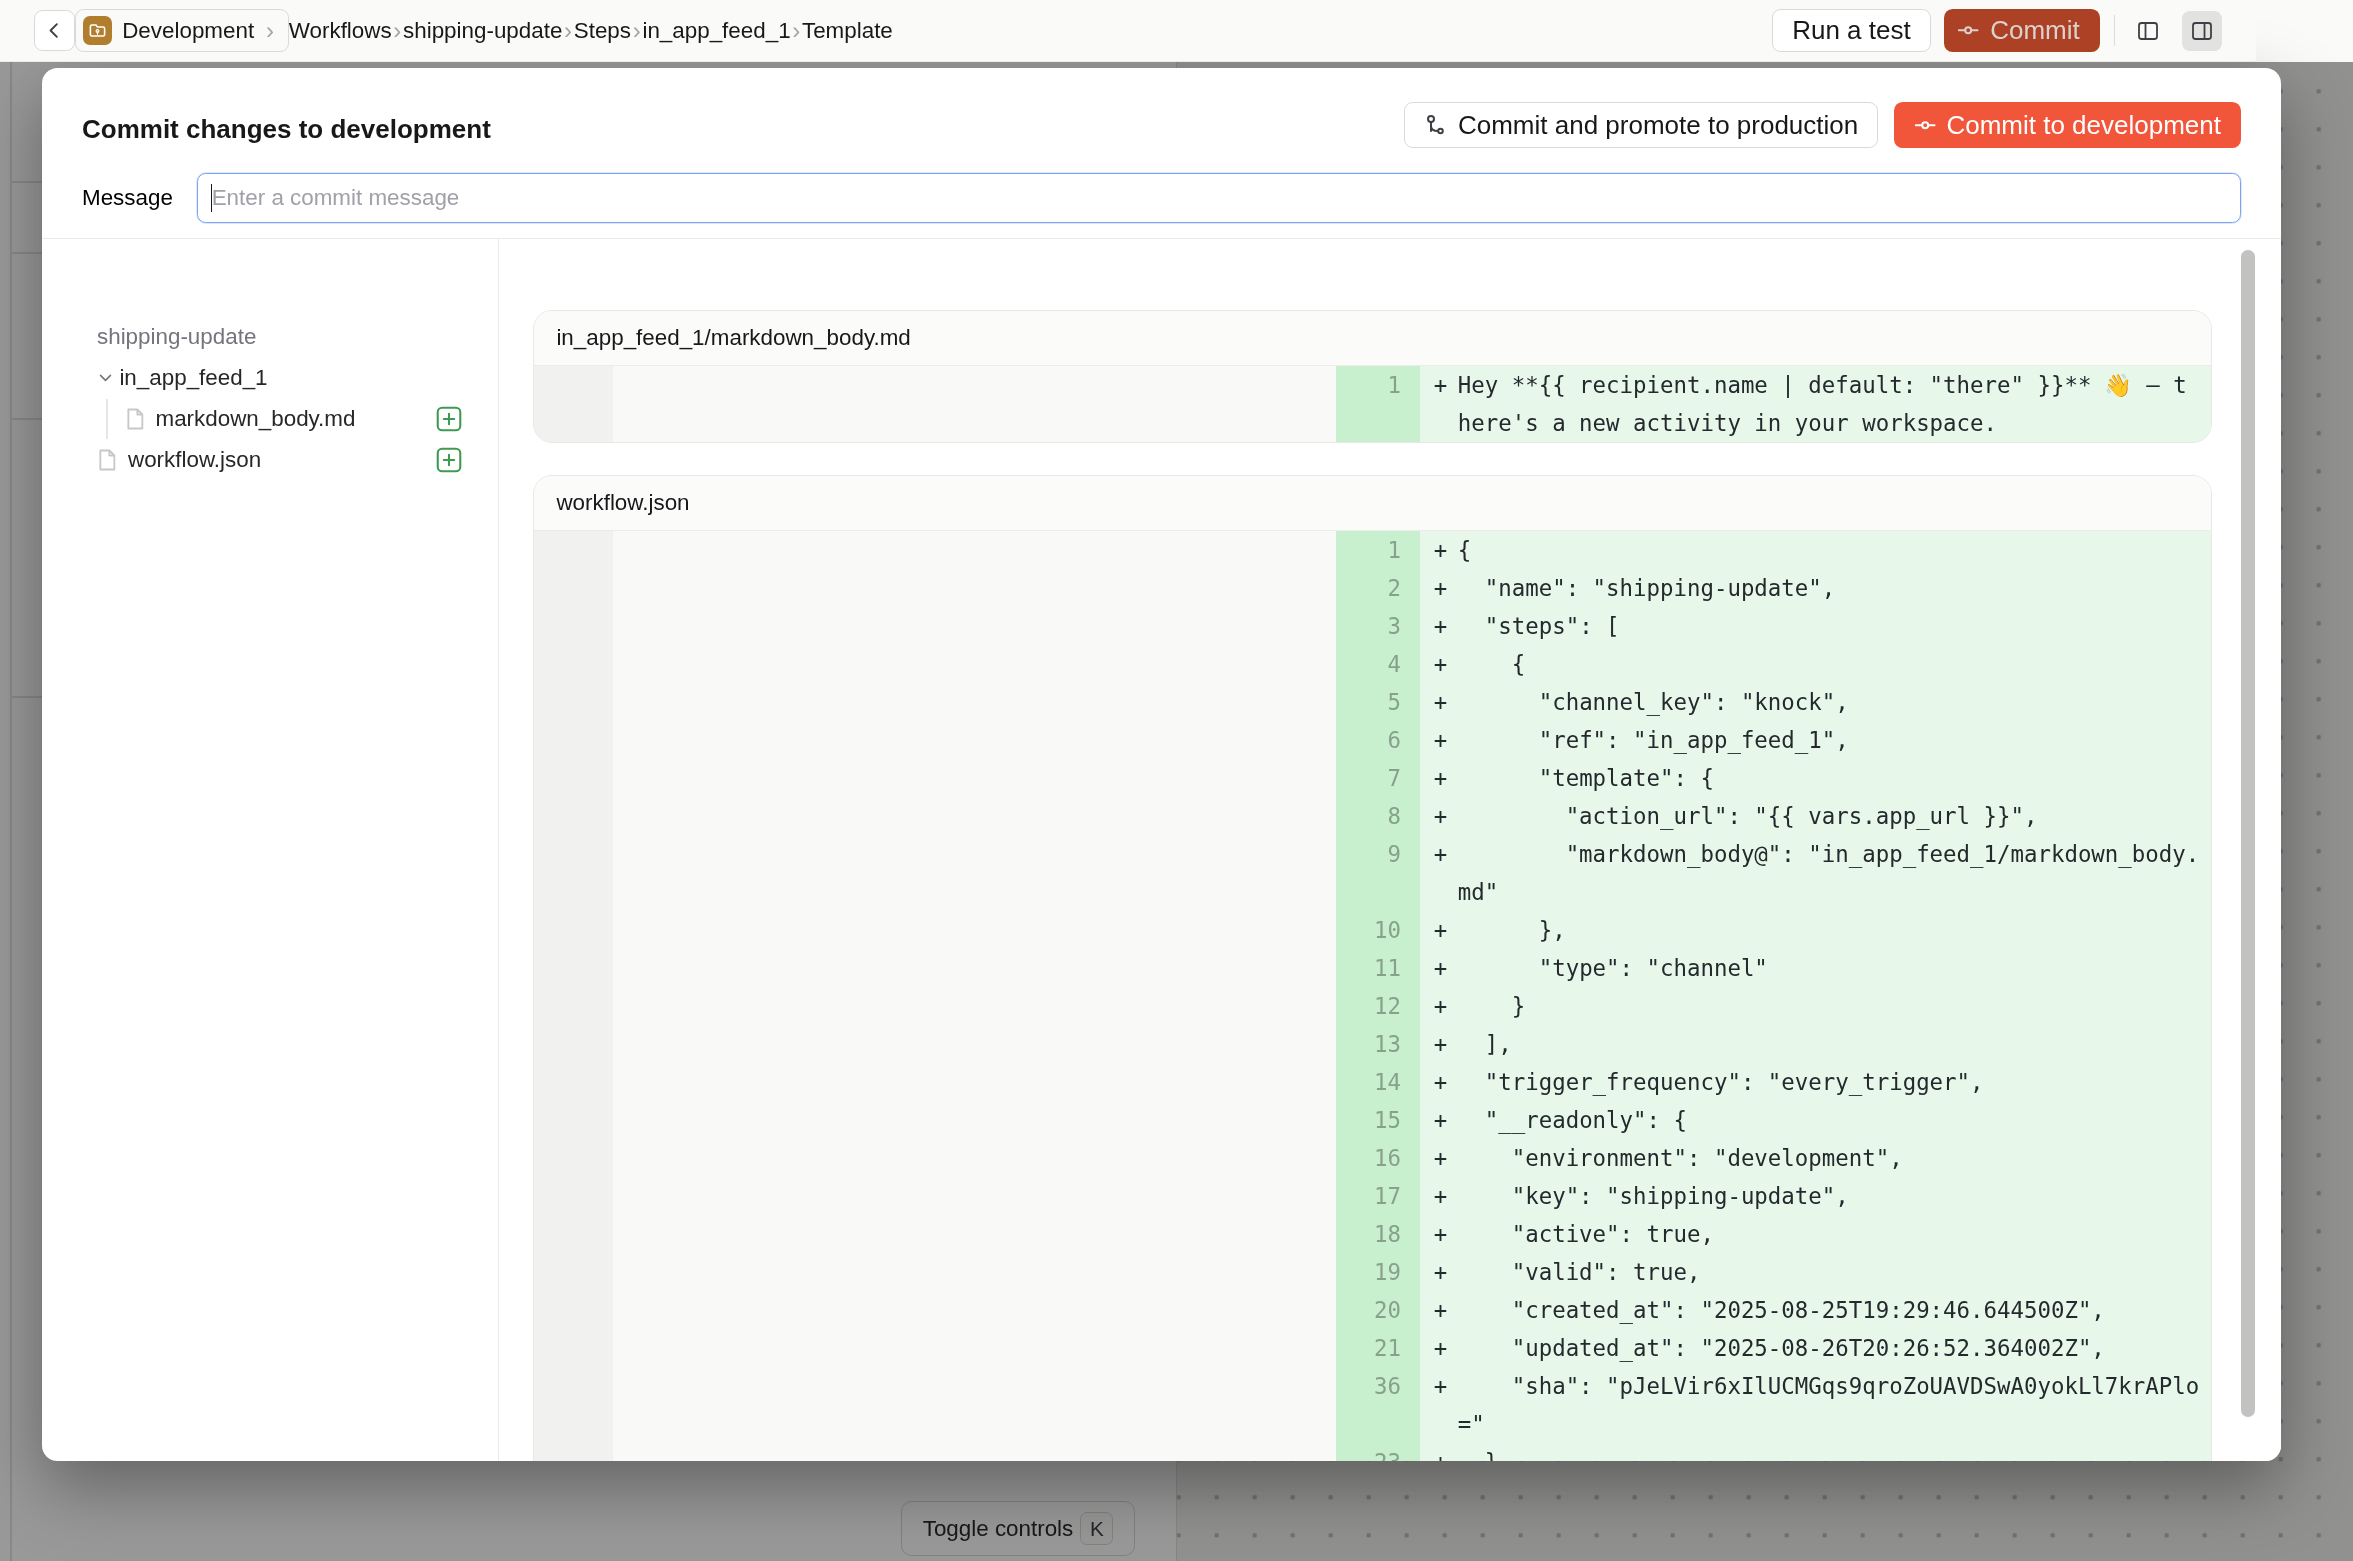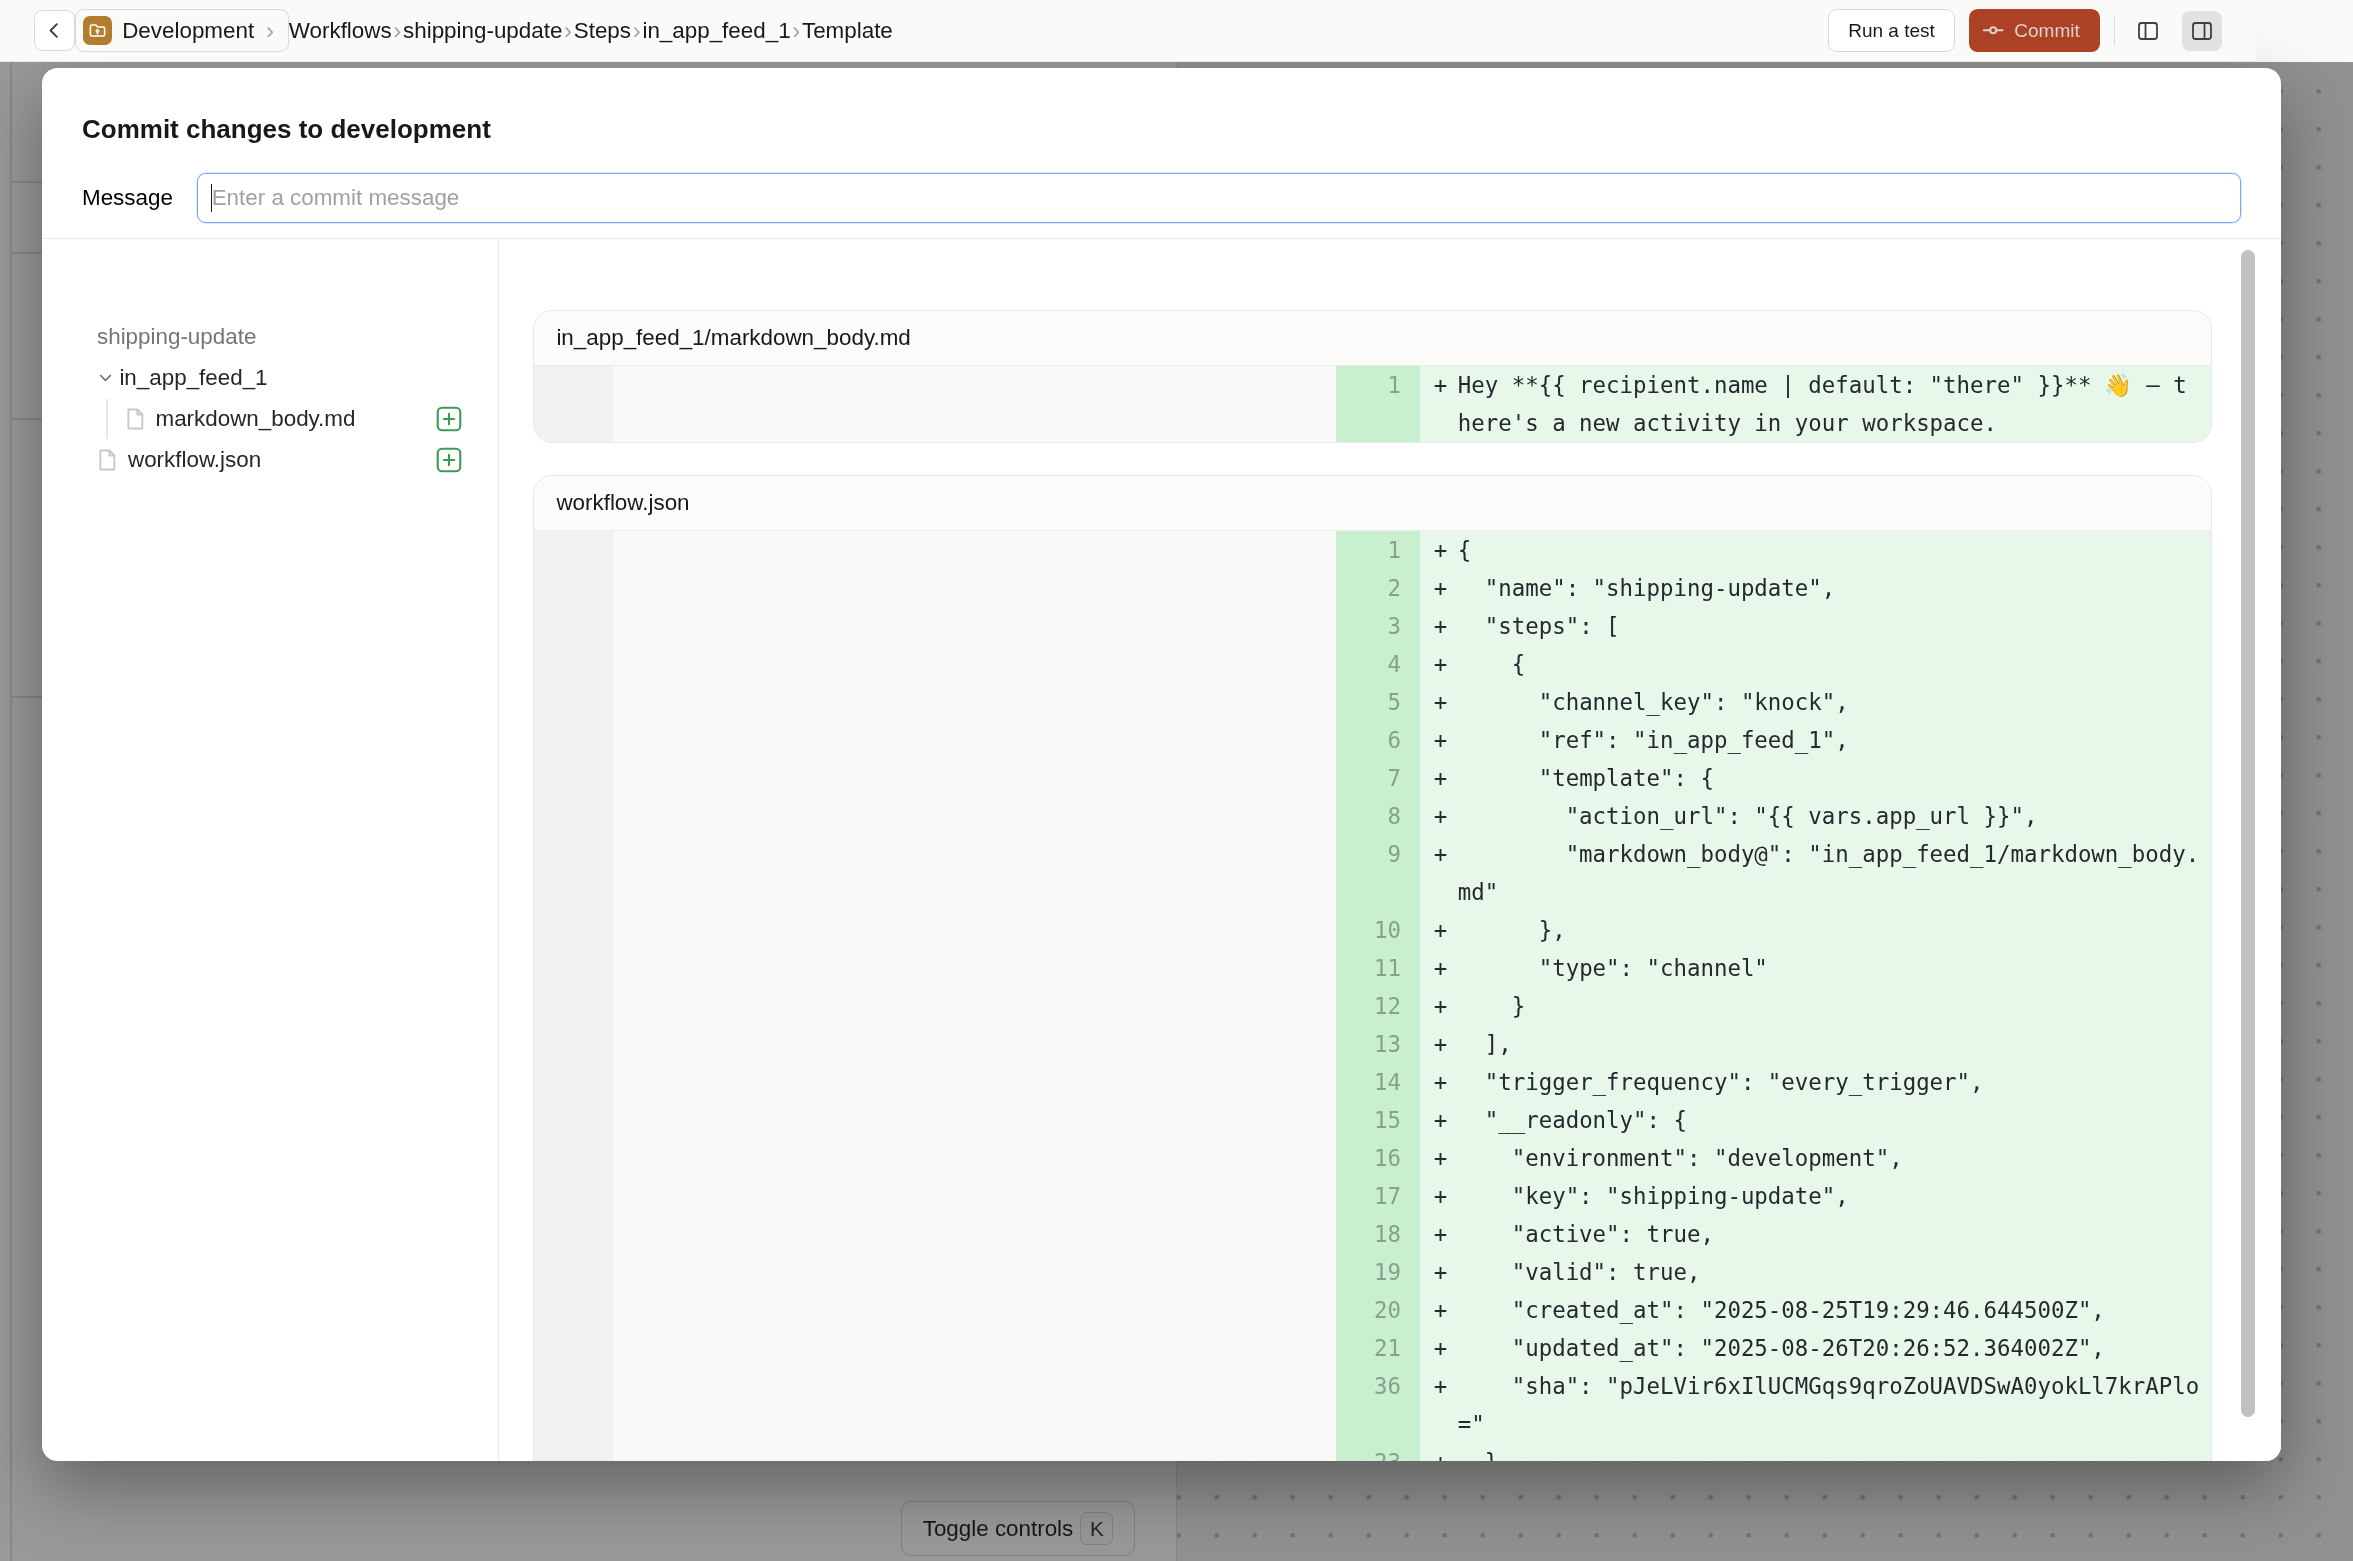--- a/index.html
+++ b/index.html
@@ -12,21 +12,21 @@
             display:flex; align-items:center; padding:0 34px; gap:0; z-index:40; border-bottom:0.9px solid #ECECEA;}
   .icon-btn { width:41px; height:41px; border:0.9px solid #D9D9D7; border-radius:8.6px; background:#FFFFFF;
               display:flex; align-items:center; justify-content:center; font-size:26px; color:#3F3F46; cursor:pointer;}
   .env-badge { display:flex; align-items:center; gap:10.3px; border:0.9px solid #D9D9D7; border-radius:8.6px;
                background:#FAFAF9; height:43px; padding:0 12px 0 6.9px; cursor:pointer;}
   .env-icon { width:29px; height:29px; border-radius:6.9px; background:#B17E2E; display:flex; align-items:center; justify-content:center;}
   .env-label { font-size:22.4px; color:#18181B; }
   .crumb-sep { font-size:24px; color:#A5A5A3; padding:0 1.7px; }
   .crumb { font-size:22.4px; color:#18181B; cursor:pointer; }
   .topbar-right { margin-left:auto; display:flex; align-items:center; gap:13.8px; }
-  .btn { display:flex; align-items:center; gap:10.3px; height:43px; border-radius:8.6px; font-size:19px; padding:0 19px; cursor:pointer; border:0.9px solid transparent;}
+  .btn { display:flex; align-items:center; gap:10.3px; height:43px; border-radius:8.6px; font-size:26px; padding:0 19px; cursor:pointer; border:0.9px solid transparent;}
   .btn-outline { background:#FFFFFF; border-color:#D9D9D7; color:#18181B; }
   .btn-commit-top { background:#AC4126; color:#DCD2CD;padding-left:12px; }
   .vdivider { width:0.9px; height:31px; background:#DCDCDA; }
   .panel-toggle { width:40px; height:40px; border-radius:7.7px; display:flex; align-items:center; justify-content:center; background:transparent; border:none; cursor:pointer;}
   .panel-toggle.active { background:#E2E2E0; }
 
   
   .bg-area { position:absolute; left:0; top:62px; width:2354px; height:1500px; z-index:10; background:#FFFFFF; }
   .bg-line-v { position:absolute; left:10.3px; top:0; width:1.7px; height:1500px; background:#E3E3E1; }
   .bg-line-h { position:absolute; left:10.3px; width:33px; height:1.7px; background:#E3E3E1; }
@@ -154,20 +154,38 @@
   <button class="toggle-controls">
     <span>Toggle controls</span>
     <span class="kbd">K</span>
   </button>
   <div class="dim"></div>
 </div>
 
 <div class="modal">
   <div class="modal-header">
     <div class="modal-title">Commit changes to development</div>
+    <div class="modal-actions">
+      <button class="btn btn-promote">
+        <svg width="24" height="24" viewBox="0 0 24 24">
+            <circle cx="7" cy="6" r="3" fill="none" stroke="#3F3F46" stroke-width="2"></circle>
+            <path d="M7 9 v9" stroke="#3F3F46" stroke-width="2" stroke-linecap="round"></path>
+            <path d="M7 13 c0 4 4 5 7 5" fill="none" stroke="#3F3F46" stroke-width="2" stroke-linecap="round"></path>
+            <circle cx="16.5" cy="18" r="2.3" fill="none" stroke="#3F3F46" stroke-width="2"></circle>
+          </svg>
+        <span>Commit and promote to production</span>
+      </button>
+      <button class="btn btn-commit-dev">
+        <svg width="22.4" height="22.4" viewBox="0 0 24 24">
+            <circle cx="12" cy="12" r="3.2" fill="none" stroke="#FFFFFF" stroke-width="2.2"></circle>
+            <path d="M2 12 h6 M16 12 h6" stroke="#FFFFFF" stroke-width="2.2" stroke-linecap="round"></path>
+          </svg>
+        <span>Commit to development</span>
+      </button>
+    </div>
     <div class="message-row">
       <span class="message-label">Message</span>
       <span class="input-wrap">
         <input class="message-input" type="text" placeholder="Enter a commit message" style="">
         <span class="fake-caret"></span>
       </span>
     </div>
   </div>
 
   <div class="modal-body">

